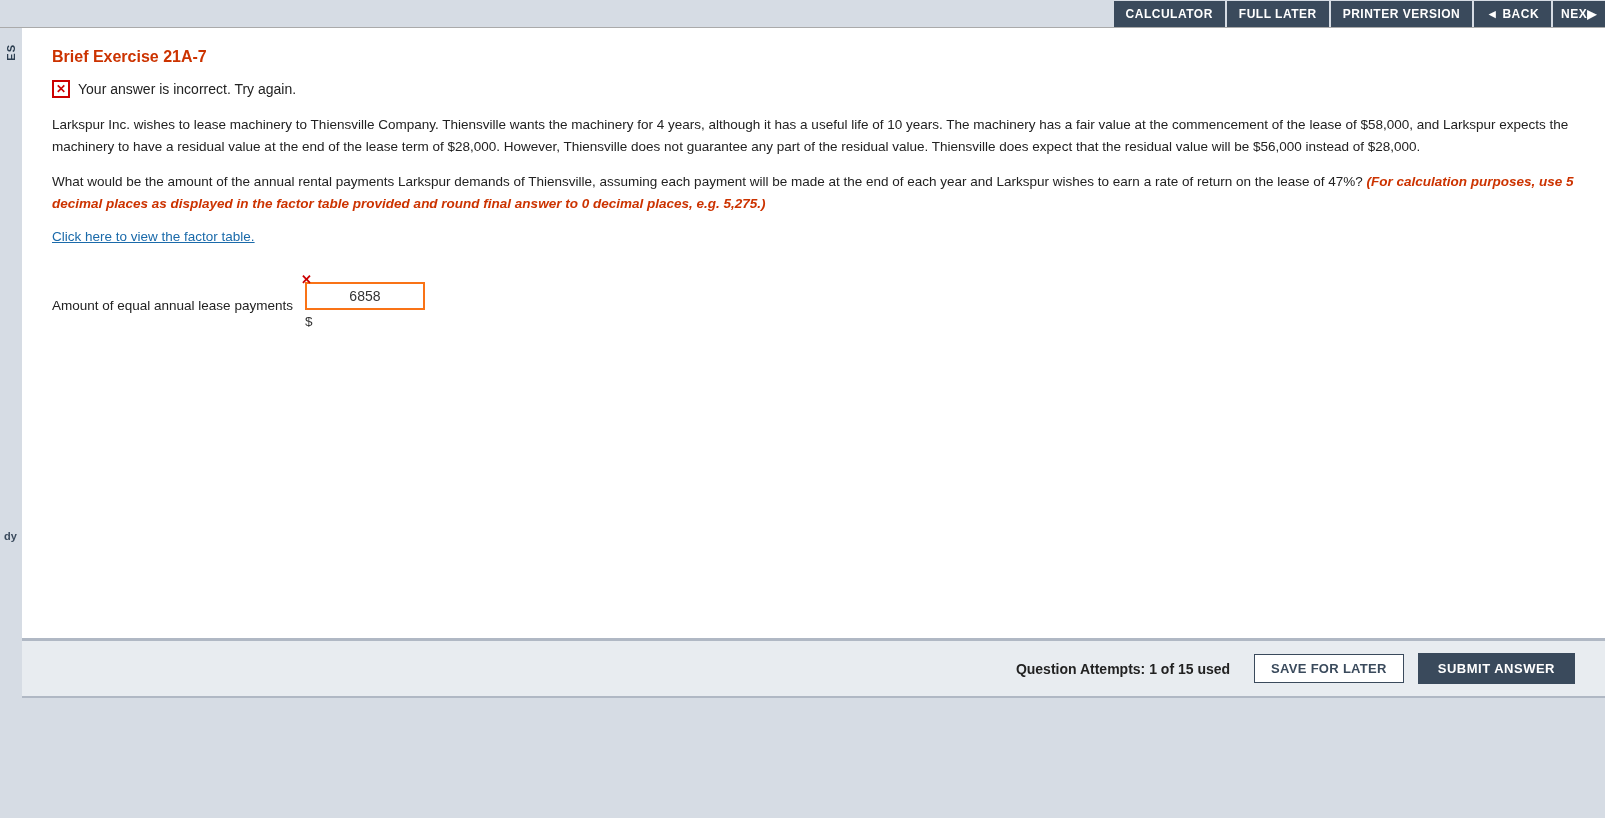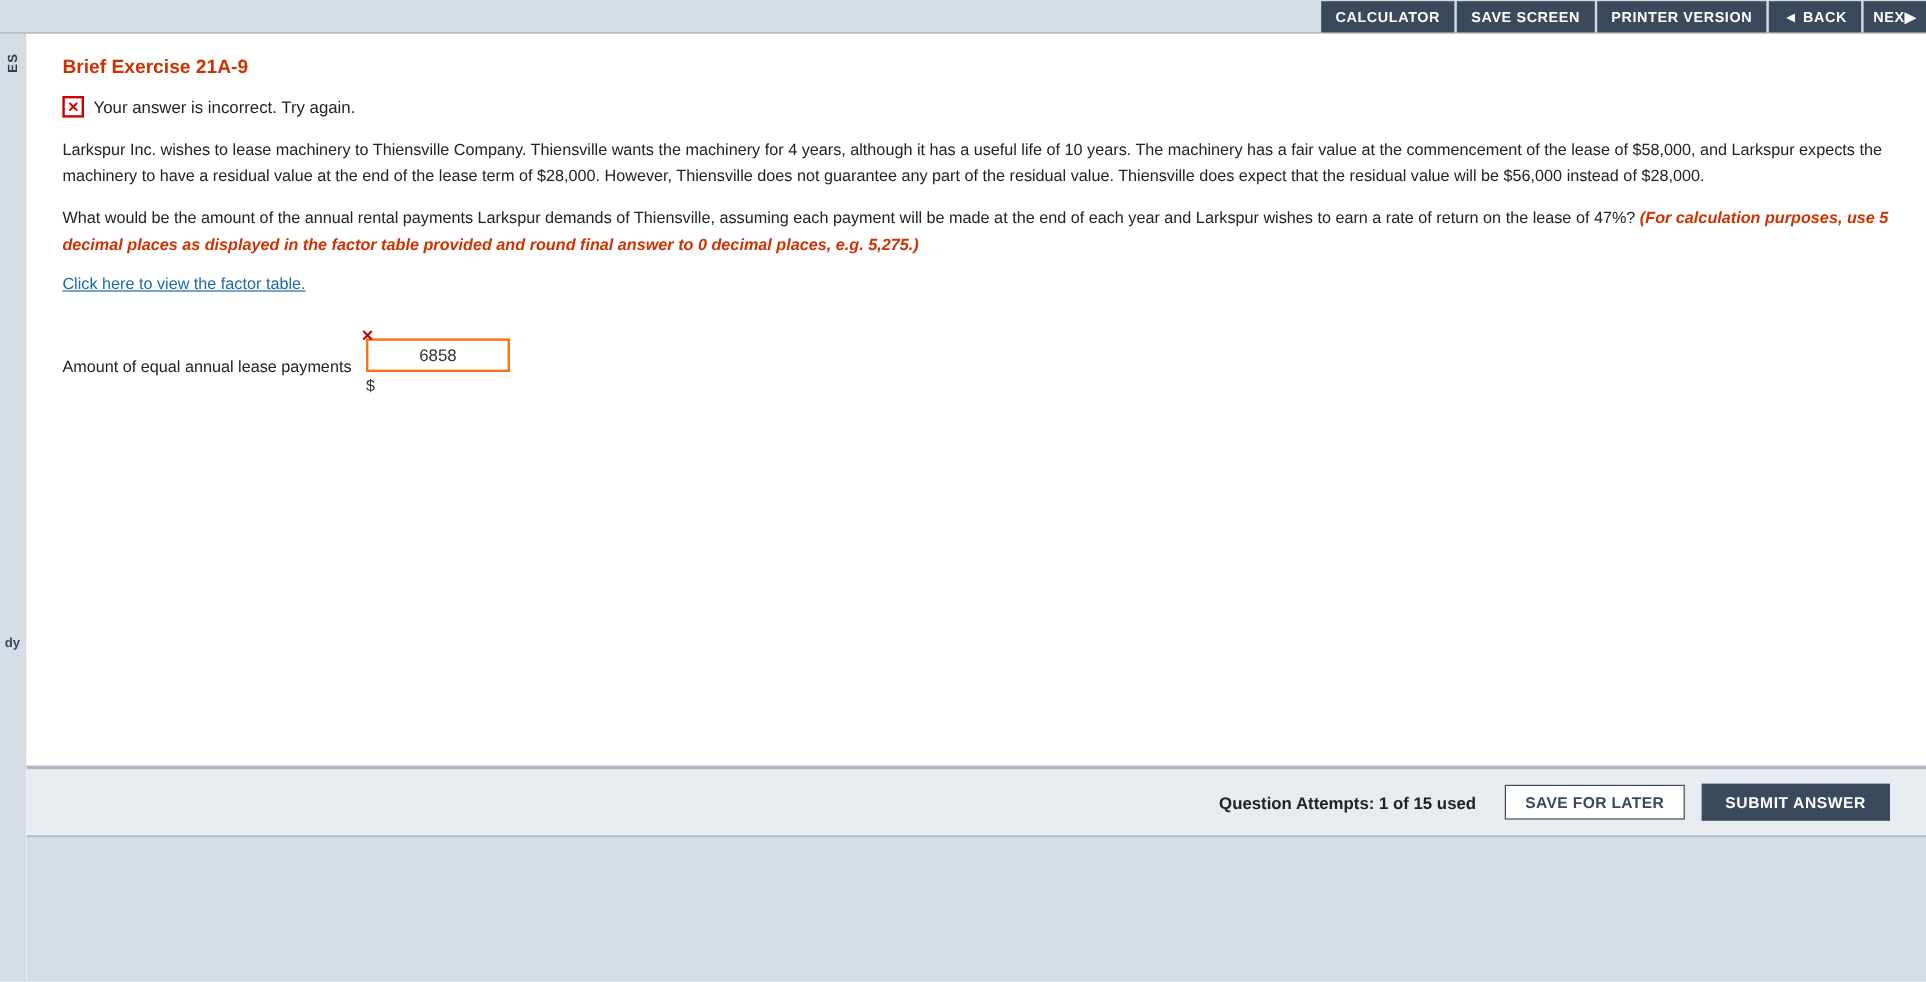--- a/index.html
+++ b/index.html
@@ -253,38 +253,38 @@
     .divider2 {
       height: 2px;
       background: #b0b8c4;
     }
   </style>
 </head>
 <body>
 
 <div class="toolbar">
   <button class="toolbar-btn">CALCULATOR</button>
-  <button class="toolbar-btn">SAVE SCREEN</button>
+  <button class="toolbar-btn">FULL LATER</button>
   <button class="toolbar-btn">PRINTER VERSION</button>
   <button class="toolbar-btn">◄ BACK</button>
   <button class="toolbar-btn next-btn">NEX▶</button>
 </div>
 
 <div class="main-wrapper">
 
   <div class="sidebar-left">
     <span class="sidebar-label">ES</span>
   </div>
 
   <div class="content-panel">
 
     <div class="question-area">
 
       
-      <div class="exercise-title">Brief Exercise 21A-9</div>
+      <div class="exercise-title">Brief Exercise 21A-7</div>
 
       
       <div class="incorrect-banner">
         <span class="x-icon-box">✕</span>
         <span>Your answer is incorrect.  Try again.</span>
       </div>
 
       
       <p class="question-text">Larkspur Inc. wishes to lease machinery to Thiensville Company. Thiensville wants the machinery for 4 years, although it has a useful life of 10 years. The machinery has a fair value at the commencement of the lease of $58,000, and Larkspur expects the machinery to have a residual value at the end of the lease term of $28,000. However, Thiensville does not guarantee any part of the residual value. Thiensville does expect that the residual value will be $56,000 instead of $28,000.</p>
 

